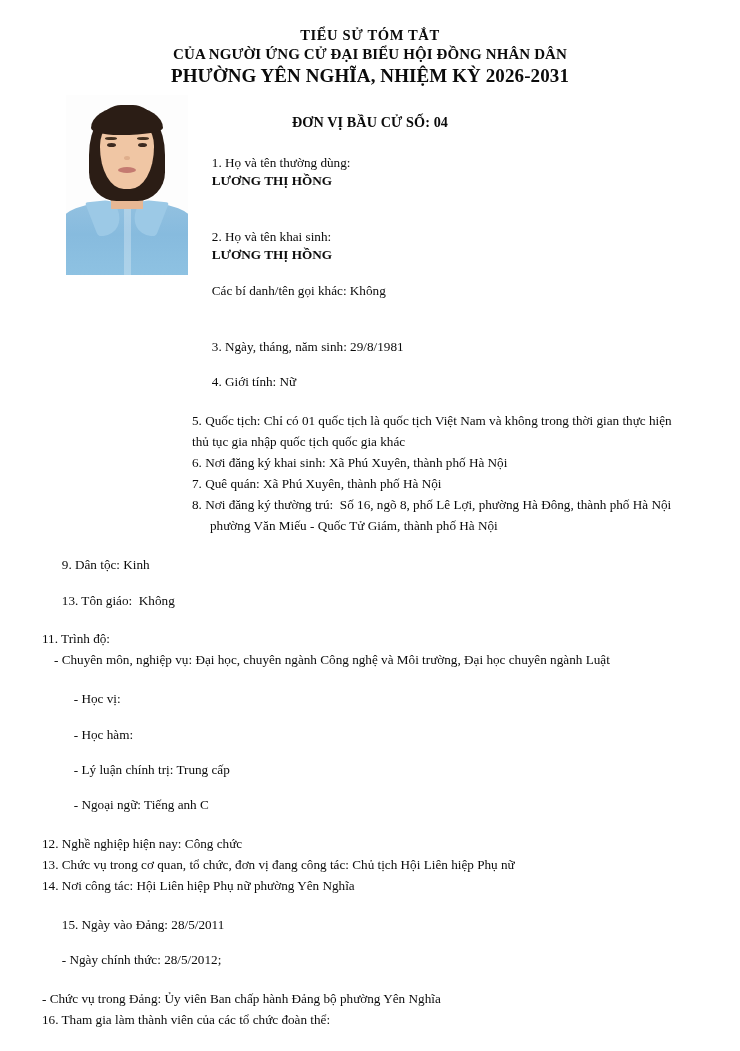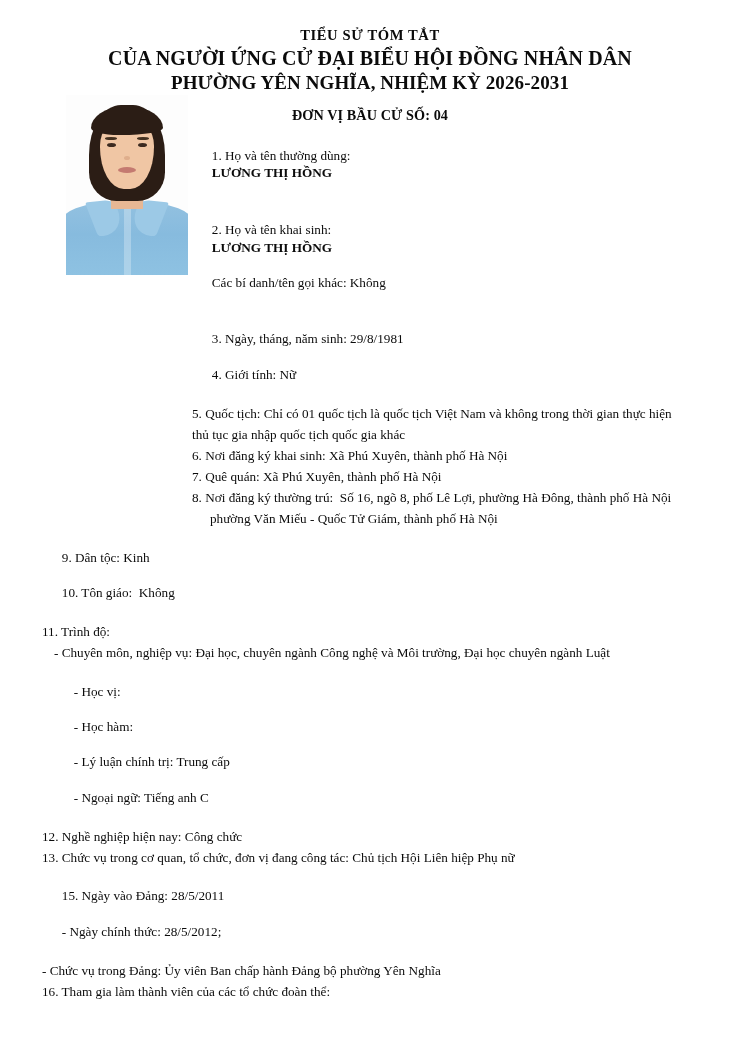--- a/index.html
+++ b/index.html
@@ -31,26 +31,26 @@
     text-align: center;
     font-weight: bold;
     line-height: 1.30;
     letter-spacing: 0.1px;
   }
   .doc-header .h-line {
     display: block;
     font-size: 14.6px;
   }
   .doc-header .h-line.l1 { letter-spacing: 0.6px; }
-  .doc-header .h-line.l2 { font-size: 20px; }
+  .doc-header .h-line.l2 { font-size: 15px; }
   .doc-header .h-line.l3 { font-size: 19px; }
   .doc-header .h-unit {
     display: block;
     font-size: 14.2px;
-    margin-top: 10px;
+    margin-top: 24px;
   }
 
   
   .photo {
     position: absolute;
     left: 66px;
     top: 95px;
     width: 122px;
     height: 180px;
     overflow: hidden;
@@ -246,38 +246,39 @@
     <div class="line indent-photo">5. Quốc tịch: Chỉ có 01 quốc tịch là quốc tịch Việt Nam và không trong thời gian thực hiện</div>
     <div class="line indent-photo">thủ tục gia nhập quốc tịch quốc gia khác</div>
     <div class="line indent-photo">6. Nơi đăng ký khai sinh: Xã Phú Xuyên, thành phố Hà Nội</div>
     <div class="line indent-photo">7. Quê quán: Xã Phú Xuyên, thành phố Hà Nội</div>
     <div class="line indent-photo">8. Nơi đăng ký thường trú:  Số 16, ngõ 8, phố Lê Lợi, phường Hà Đông, thành phố Hà Nội</div>
     <div class="line indent-cont">phường Văn Miếu - Quốc Tử Giám, thành phố Hà Nội</div>
 
     <div class="line indent-small">
       <span>9. Dân tộc: Kinh</span>
       <span class="inline-gap xwide"></span>
-      <span>10. Tôn giáo:  Không</span>
+      <span>13. Tôn giáo:  Không</span>
     </div>
 
     <div class="line indent-small">11. Trình độ:</div>
     <div class="line indent-sub">- Chuyên môn, nghiệp vụ: Đại học, chuyên ngành Công nghệ và Môi trường, Đại học chuyên ngành Luật</div>
 
     <div class="line indent-sub">
       <span>- Học vị:</span>
       <span class="inline-gap wide"></span>
       <span>- Học hàm:</span>
       <span class="inline-gap"></span>
       <span>- Lý luận chính trị: Trung cấp</span>
       <span class="inline-gap xwide"></span>
       <span>- Ngoại ngữ: Tiếng anh C</span>
     </div>
 
     <div class="line indent-small">12. Nghề nghiệp hiện nay: Công chức</div>
     <div class="line indent-small">13. Chức vụ trong cơ quan, tổ chức, đơn vị đang công tác: Chủ tịch Hội Liên hiệp Phụ nữ</div>
+    <div class="line indent-small">14. Nơi công tác: Hội Liên hiệp Phụ nữ phường Yên Nghĩa</div>
 
     <div class="line indent-small">
       <span>15. Ngày vào Đảng: 28/5/2011</span>
       <span class="inline-gap xwide"></span>
       <span>- Ngày chính thức: 28/5/2012;</span>
     </div>
 
     <div class="line indent-small">- Chức vụ trong Đảng: Ủy viên Ban chấp hành Đảng bộ phường Yên Nghĩa</div>
     <div class="line indent-small">16. Tham gia làm thành viên của các tổ chức đoàn thể:</div>
 

